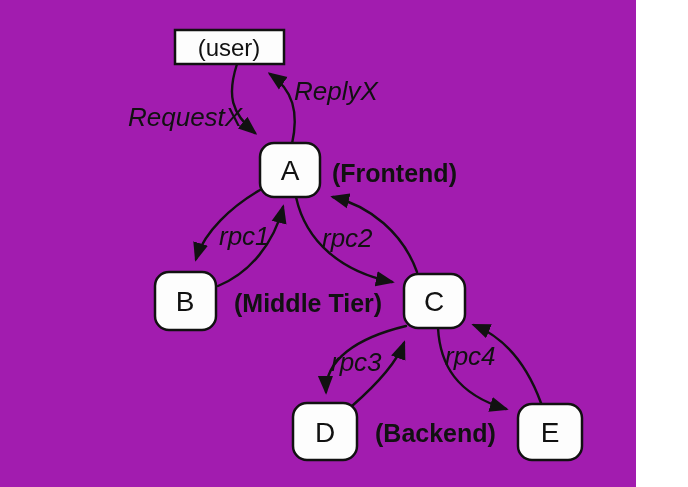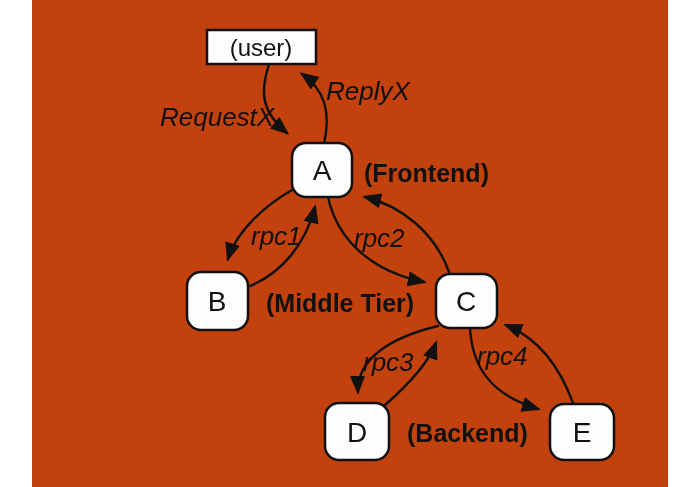--- a/index.html
+++ b/index.html
@@ -5,23 +5,22 @@
   html, body {
     margin: 0;
     padding: 0;
     background: #ffffff;
     font-family: "Liberation Sans", sans-serif;
   }
   .canvas {
     position: relative;
     width: 636px;
     height: 487px;
-    background: #c2410c;
+    background: #a21caf;
     overflow: hidden;
-    margin-left: 32px;
   }
   svg { display: block; }
   .node-label {
     font-family: "Liberation Sans", sans-serif;
     font-size: 28px;
     fill: #111;
   }
   .user-label {
     font-family: "Liberation Sans", sans-serif;
     font-size: 24px;

